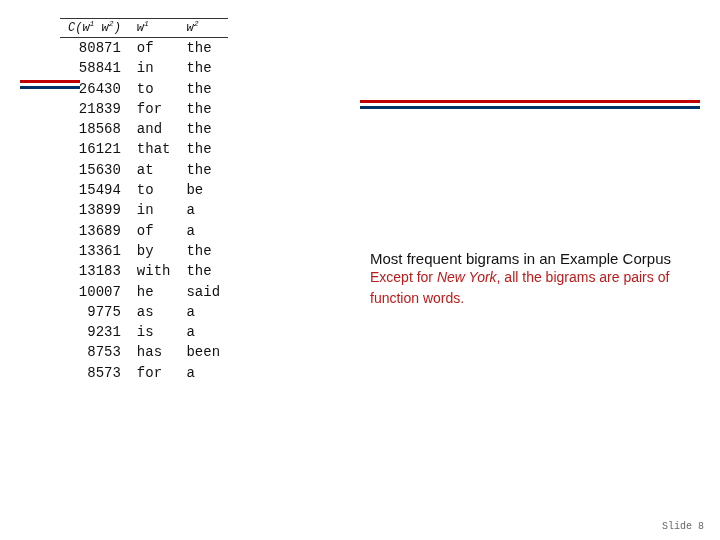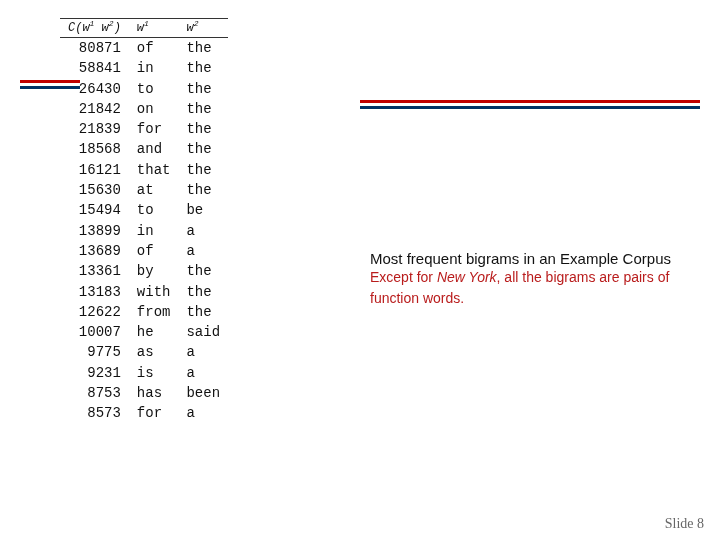--- a/index.html
+++ b/index.html
@@ -132,23 +132,23 @@
 
     .info-body em {
       font-style: italic;
     }
 
     
     .slide-number {
       position: absolute;
       bottom: 8px;
       right: 16px;
-      font-size: 14px;
+      font-size: 10px;
       color: #666;
-      font-family: Liberation Serif, serif;
+      font-family: Liberation Mono, monospace;
     }
 
     
     sup {
       font-size: 8px;
     }
   </style>
 </head>
 <body>
 
@@ -183,25 +183,20 @@
             <td class="col-count">58841</td>
             <td>in</td>
             <td>the</td>
           </tr>
           <tr>
             <td class="col-count">26430</td>
             <td>to</td>
             <td>the</td>
           </tr>
           <tr>
-            <td class="col-count">21842</td>
-            <td>on</td>
-            <td>the</td>
-          </tr>
-          <tr>
             <td class="col-count">21839</td>
             <td>for</td>
             <td>the</td>
           </tr>
           <tr>
             <td class="col-count">18568</td>
             <td>and</td>
             <td>the</td>
           </tr>
           <tr>
@@ -230,25 +225,20 @@
             <td>a</td>
           </tr>
           <tr>
             <td class="col-count">13361</td>
             <td>by</td>
             <td>the</td>
           </tr>
           <tr>
             <td class="col-count">13183</td>
             <td>with</td>
-            <td>the</td>
-          </tr>
-          <tr>
-            <td class="col-count">12622</td>
-            <td>from</td>
             <td>the</td>
           </tr>
           <tr>
             <td class="col-count">10007</td>
             <td>he</td>
             <td>said</td>
           </tr>
           <tr>
             <td class="col-count">9775</td>
             <td>as</td>

